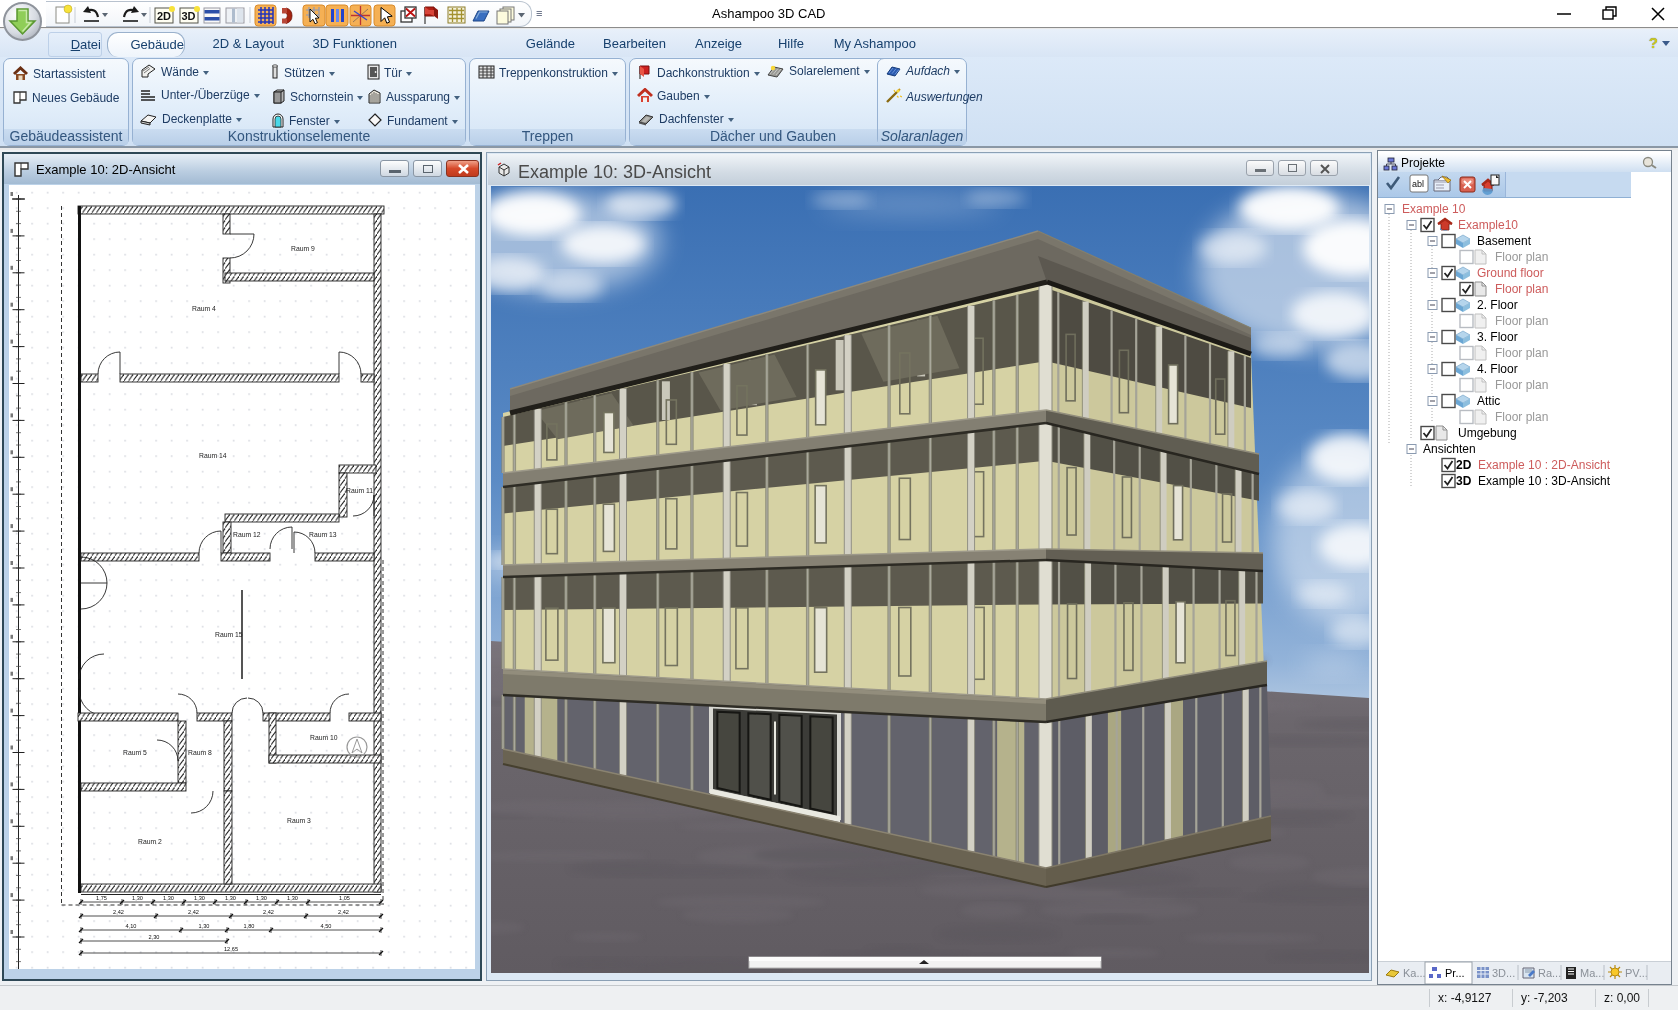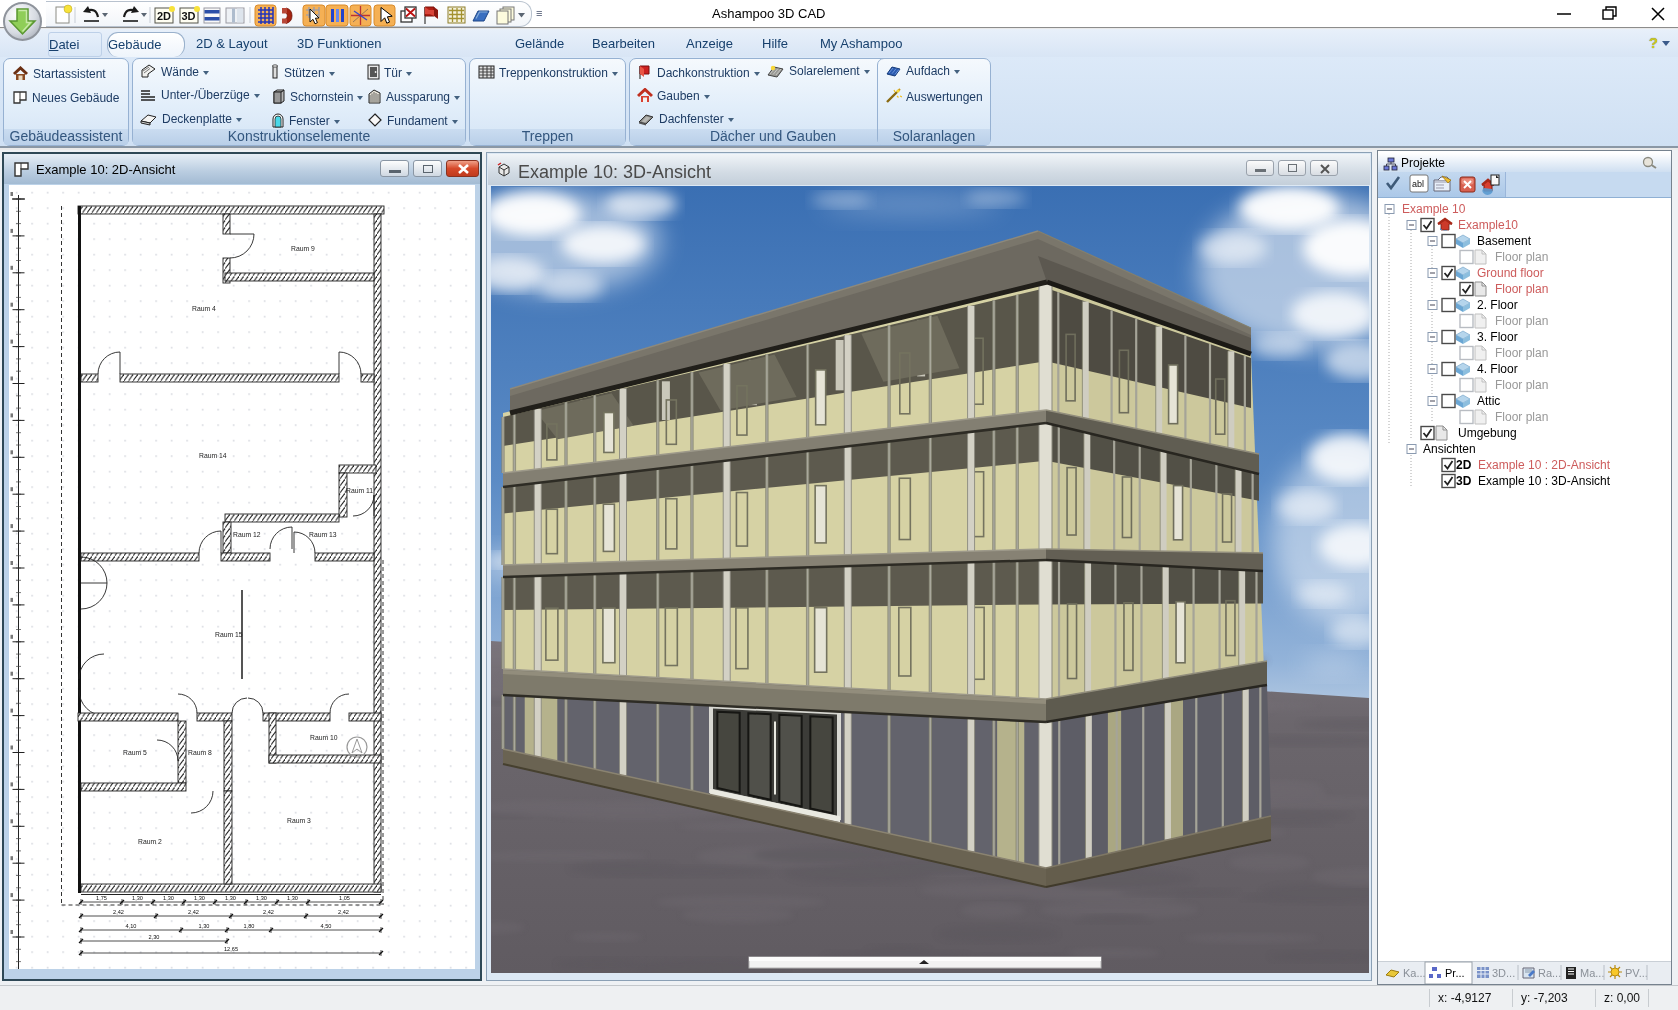--- a/index.html
+++ b/index.html
@@ -8,21 +8,21 @@
 
 #titlebar { position:absolute; left:0; top:0; width:1678px; height:28px; background:#ffffff; border-bottom:1px solid #8c8c8c; }
 #apptitle { position:absolute; left:712px; top:6px; font-size:13px; color:#000; }
 .winbtn { position:absolute; top:0; width:30px; height:28px; color:#000; }
 
 #qat { position:absolute; left:46px; top:1px; width:486px; height:26px; background:linear-gradient(#ffffff,#f2f5f9); border:1px solid #b8c2ce; border-radius:0 12px 12px 0; border-left:none; }
 
 #appbtn { position:absolute; left:3px; top:2px; width:39px; height:39px; border-radius:50%; background:radial-gradient(circle at 35% 30%, #ffffff, #d7dbe2 55%, #9aa0ab); border:2px solid #8f949c; z-index:50; }
 
 #tabrow { position:absolute; left:0; top:29px; width:1678px; height:28px; background:linear-gradient(#e8f0fa,#d8e5f5); }
-.rtab { position:absolute; top:3px; height:25px; font-size:13px; color:#17406d; text-align:left; line-height:24px; }
+.rtab { position:absolute; top:3px; height:25px; font-size:13px; color:#17406d; text-align:right; line-height:24px; }
 .rtab.sel { background:linear-gradient(#ffffff,#eef4fb); border:1px solid #9ab1cc; border-bottom:none; border-radius:3px 3px 0 0; color:#17406d; }
 #helpq { position:absolute; right:8px; top:5px; font-size:15px; color:#caca20; font-weight:bold; text-shadow:0 0 1px #555; }
 
 #ribbon { position:absolute; left:0; top:57px; width:1678px; height:91px; background:linear-gradient(#dcE9f8,#cfe0f3); border-bottom:2px solid #8a97a5; }
 .rgroup { position:absolute; top:1px; height:88px; border:1px solid #96b1d2; border-radius:7px; background:linear-gradient(#f5f9fd 0%,#e2eefa 55%,#d4e4f5 100%); }
 .rglabel { position:absolute; left:0; right:0; bottom:0; height:16px; background:linear-gradient(#cadcf0,#b9cfe8); border-radius:0 0 3px 3px; text-align:center; font-size:14px; color:#33567e; line-height:15px; }
 .rbtn { position:absolute; height:20px; font-size:12px; color:#1e3c64; white-space:nowrap; }
 .rbtn .ic { display:inline-block; vertical-align:-3px; margin-right:4px; }
 .dar { display:inline-block; margin-left:4px; vertical-align:1px; width:0; height:0; border-left:3.5px solid transparent; border-right:3.5px solid transparent; border-top:4px solid #44617f; }
 
@@ -31,21 +31,21 @@
 #w2d { position:absolute; left:2px; top:2px; width:480px; height:829px; background:#bcd2e8; border:2px solid #2e4856; }
 #w2d .wtitle { position:absolute; left:0px; top:0px; right:0px; height:30px; background:linear-gradient(#e6eef6,#b9cce0 60%,#a3bbd3); font-size:13px; color:#000; }
 #w2d .wcanvas { position:absolute; left:5px; top:31px; width:466px; height:784px; background:#ffffff; }
 
 #w3d { position:absolute; left:486px; top:2px; width:886px; height:829px; background:#dce8f4; border:1px solid #8ba0b5; }
 #w3d .wtitle { position:absolute; left:1px; top:1px; right:1px; height:31px; background:linear-gradient(#f0f4f8,#d2dbe4 60%,#c4cfda); font-size:18px; color:#333; }
 #w3d .wcanvas { position:absolute; left:4px; top:33px; width:878px; height:787px; background:#4a7ab8; }
 
 #panel { position:absolute; left:1377px; top:0px; width:295px; height:835px; background:#ffffff; border:1px solid #76828e; }
 #phead { position:absolute; left:0; top:2px; width:293px; height:19px; background:linear-gradient(#ffffff,#cfdff1); font-size:12px; color:#000; }
-#ptool { position:absolute; left:0; top:21px; width:293px; height:26px; background:#c6daf0; border-bottom:1px solid #8fb0d4; }
+#ptool { position:absolute; left:0; top:21px; width:253px; height:26px; background:#c6daf0; border-bottom:1px solid #8fb0d4; }
 #ptree { position:absolute; left:0; top:47px; width:293px; height:763px; background:#fff; overflow:hidden; }
 #ptabs { position:absolute; left:0; top:810px; width:293px; height:23px; background:#86efac; font-size:11px; color:#555; }
 
 #status { position:absolute; left:0; top:985px; width:1678px; height:25px; background:#eef0f2; border-top:1px solid #c4c8cc; font-size:12px; color:#111; }
 </style>
 </head>
 <body>
 <div id="app">
   <div id="titlebar">
     <div id="apptitle">Ashampoo 3D CAD</div>
@@ -241,21 +241,21 @@
             <rect x="6" y="9.5" width="4" height="4.5" fill="#f2f2f2"></rect>
           </svg></span>Gauben<span class="dar"></span></div>
       <div class="rbtn" style="left:7px;top:53px;"><span class="ic"><svg width="18" height="13">
             <path d="M 2 9 L 9 2 L 16 4 L 9 11 z" fill="#888884" stroke="#333"></path>
             <path d="M 4.5 8.5 L 9.5 3.5 L 13.5 4.7 L 8.5 9.5 z" fill="#b8b8b4"></path>
             <path d="M 2 9 L 9 11 l 0 1.5 L 2 10.5 z" fill="#555"></path>
           </svg></span>Dachfenster<span class="dar"></span></div>
       <div class="rglabel">Dächer und Gauben</div>
     </div>
 
-    <div class="rgroup" style="left:877px;width:114px;">
+    <div class="rgroup" style="left:877px;width:90px;font-style:italic;">
       <div class="rbtn" style="left:7px;top:5px;"><span class="ic"><svg width="17" height="14">
             <path d="M 2 10 L 7 3 L 15 5 L 10 12 z" fill="#2a5ab0" stroke="#153a78"></path>
             <path d="M 4 9 l 4 -5 M 7 9.7 l 4 -5 M 10 10.4 l 4 -5" stroke="#6a93d8" stroke-width="1"></path>
           </svg></span>Aufdach<span class="dar"></span></div>
       <div class="rbtn" style="left:7px;top:29px;"><span class="ic"><svg width="17" height="16">
             <path d="M 2 14 L 12 4" stroke="#8a6a10" stroke-width="2.4"></path>
             <path d="M 12 4 l 3 -3" stroke="#c89a20" stroke-width="2"></path>
             <circle cx="13" cy="3" r="1.6" fill="#f8d838"></circle>
             <path d="M 9 2 l 1 2 M 15 8 l 2 1 M 12 8 l 1.5 1.5" stroke="#f0c020" stroke-width="1.2"></path>
           </svg></span>Auswertungen</div>

